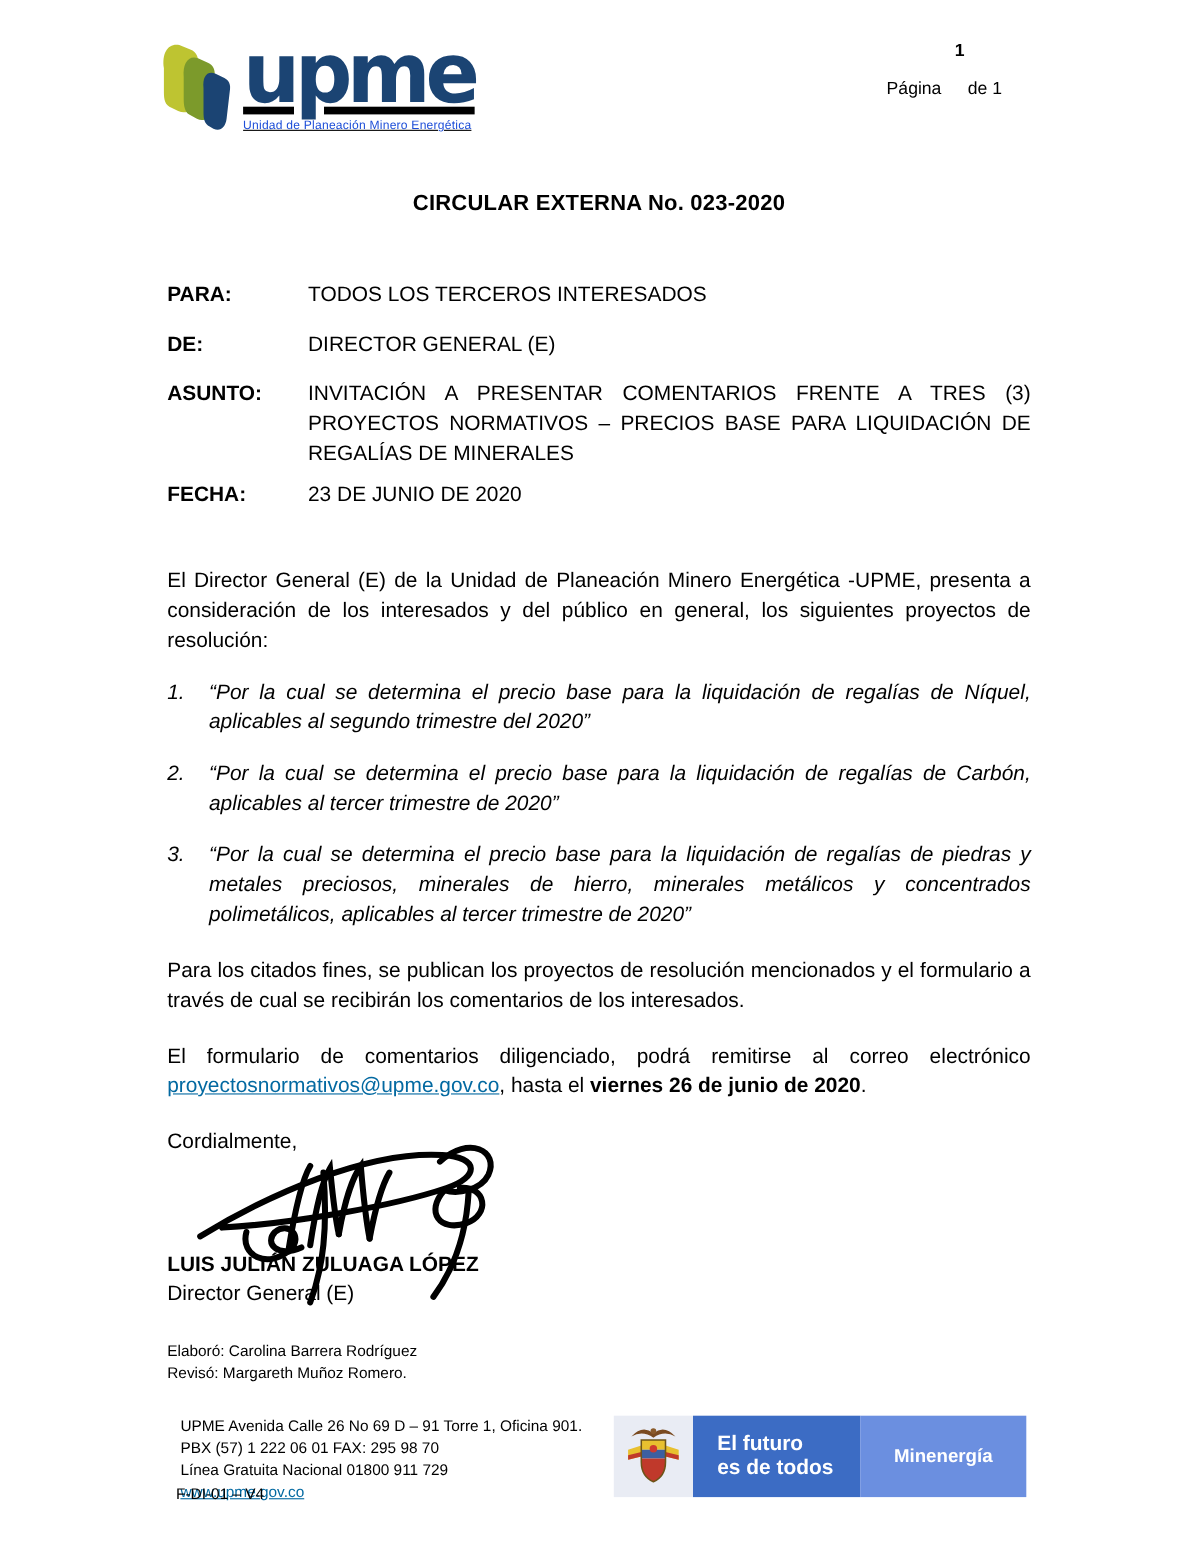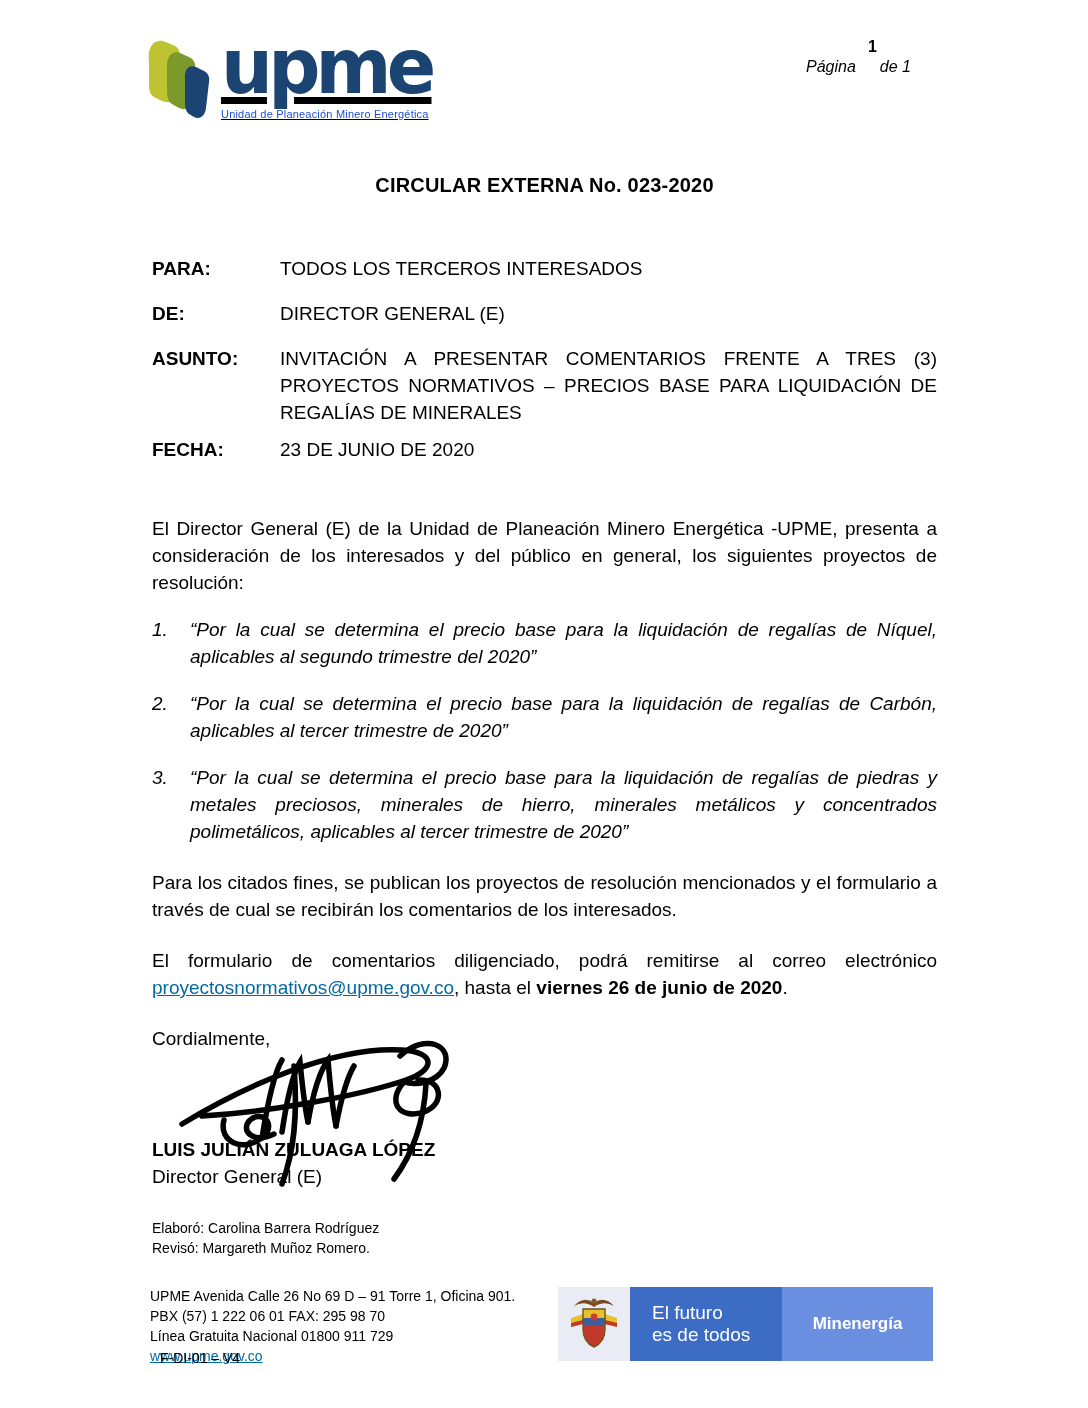--- a/index.html
+++ b/index.html
@@ -8,21 +8,21 @@
 
   
   .logo{position:absolute;left:143px;top:34px;display:flex;align-items:flex-start;}
   .logo-mark{width:72px;height:92px;flex:0 0 auto;}
   .logo-textwrap{margin-left:6px;text-decoration:underline;}
   .logo-word{font-family:"DejaVu Sans",sans-serif;font-weight:800;color:#1b4473;font-size:76px;line-height:66px;letter-spacing:-5px;transform:scaleX(.96);transform-origin:left;}
   .logo-tagline{font-size:11px;color:#1d4ed8;margin-top:8px;letter-spacing:.2px;}
 
   .page-info{position:absolute;left:806px;top:38px;width:130px;font-size:16px;}
   .page-info .pnum{font-weight:bold;padding-left:62px;}
-  .page-info .pline{display:flex;gap:24px;margin-top:2px;font-style:italic;}
+  .page-info .pline{display:flex;gap:24px;margin-top:16px;}
 
   
   .content{position:absolute;left:152px;top:172px;width:785px;font-size:19px;line-height:27px;}
   .doc-title{text-align:center;font-weight:bold;font-size:20px;letter-spacing:.2px;}
 
   .fields{margin-top:56px;}
   .field-row{display:flex;margin-bottom:18px;justify-content:space-between;}
   .field-row.asunto{margin-bottom:10px;}
   .field-label{width:128px;flex:0 0 auto;font-weight:bold;}
   .field-value{flex:1;}
@@ -42,25 +42,25 @@
   .bold{font-weight:bold;}
 
   
   .sig-block{position:relative;margin-top:10px;height:128px;}
   .sig-svg{position:absolute;left:22px;top:-38px;width:300px;height:165px;pointer-events:none;}
   .sig-name{padding-top:74px;font-weight:bold;}
   .sig-role{}
   .prepared{margin-top:28px;font-size:14px;line-height:20px;}
 
   
-  .footer-address{position:absolute;left:150px;top:1286px;font-size:14px;line-height:20px;}
+  .footer-address{position:absolute;left:164px;top:1286px;font-size:14px;line-height:20px;}
   .form-code{position:absolute;left:160px;top:1350px;font-size:14px;}
   .gov-banner{position:absolute;left:558px;top:1287px;width:375px;height:74px;display:flex;}
   .gb-crest{width:72px;background:#e9ecf4;display:flex;align-items:center;justify-content:center;}
-  .gb-slogan{width:152px;background:#3c6cc4;color:#fff;font-weight:normal;font-size:19px;line-height:22px;display:flex;flex-direction:column;justify-content:center;padding-left:22px;box-sizing:border-box;}
+  .gb-slogan{width:152px;background:#3c6cc4;color:#fff;font-weight:bold;font-size:19px;line-height:22px;display:flex;flex-direction:column;justify-content:center;padding-left:22px;box-sizing:border-box;}
   .gb-ministry{flex:1;background:#6b8fe0;color:#fff;font-size:17px;font-weight:600;display:flex;align-items:center;justify-content:center;}
 </style>
 </head>
 <body>
 
 <div class="page">
 
   <div class="logo">
     <svg class="logo-mark" viewBox="0 0 72 92" xmlns="http://www.w3.org/2000/svg">
       <path fill="#bec431" d="M6,28 C4,14 10,5 20,7 L30,11 C36,13 38,19 37,26 L34,58 C33,67 26,70 19,67 L11,63 C6,60 6,54 6,48 Z"></path>

